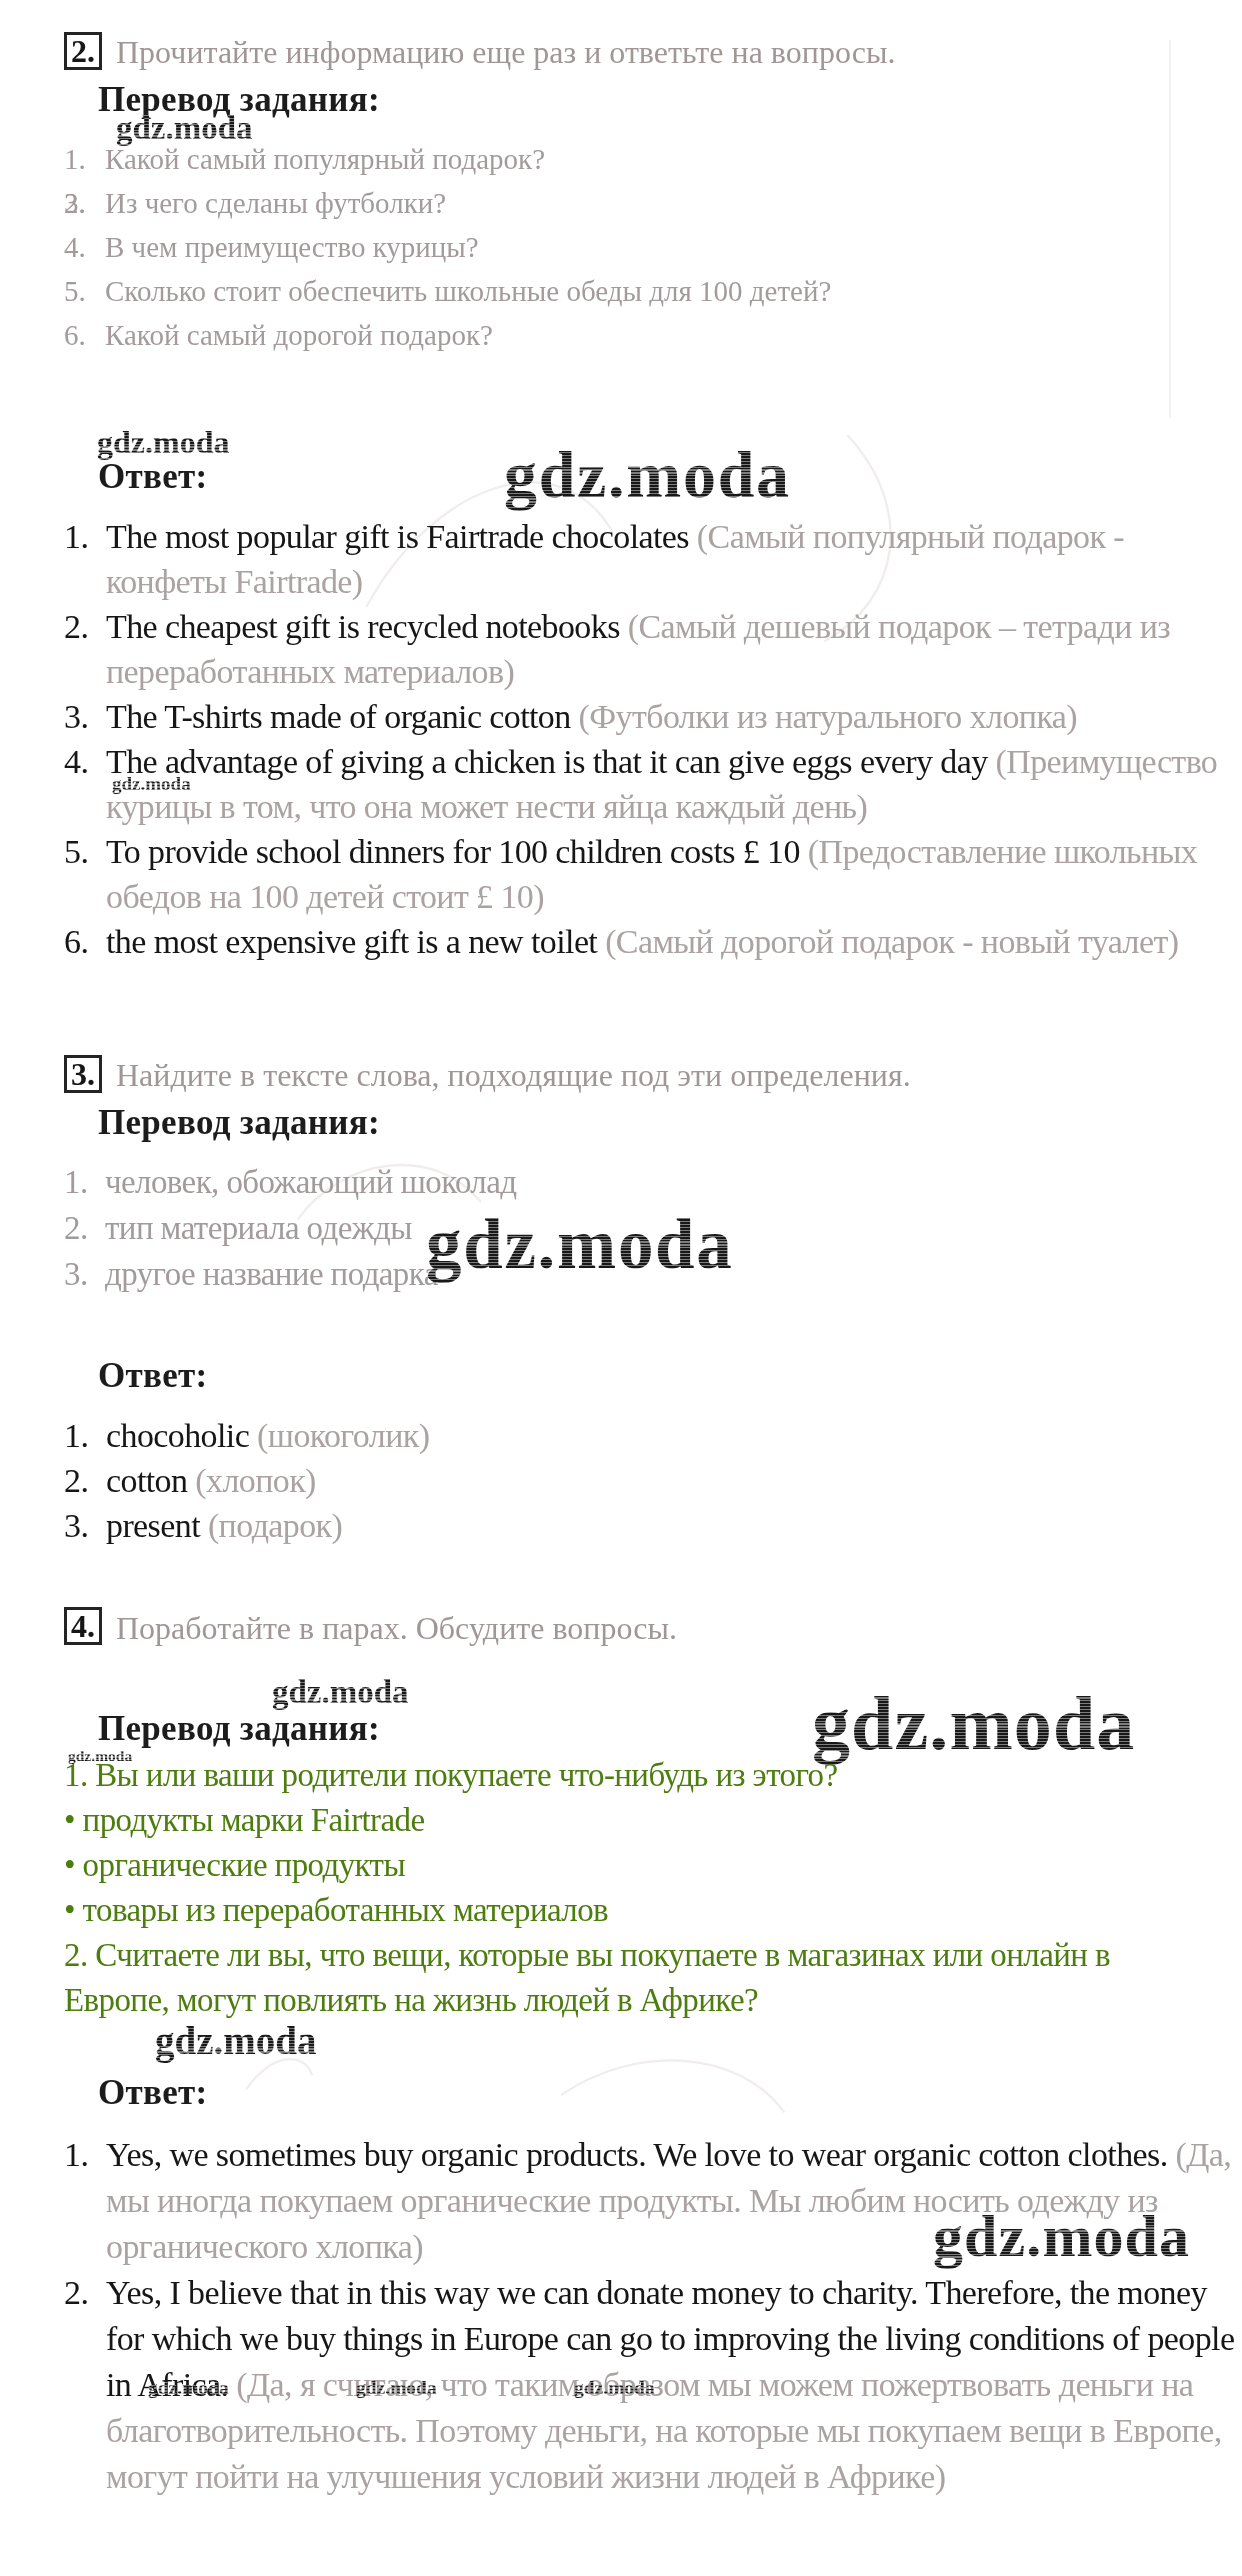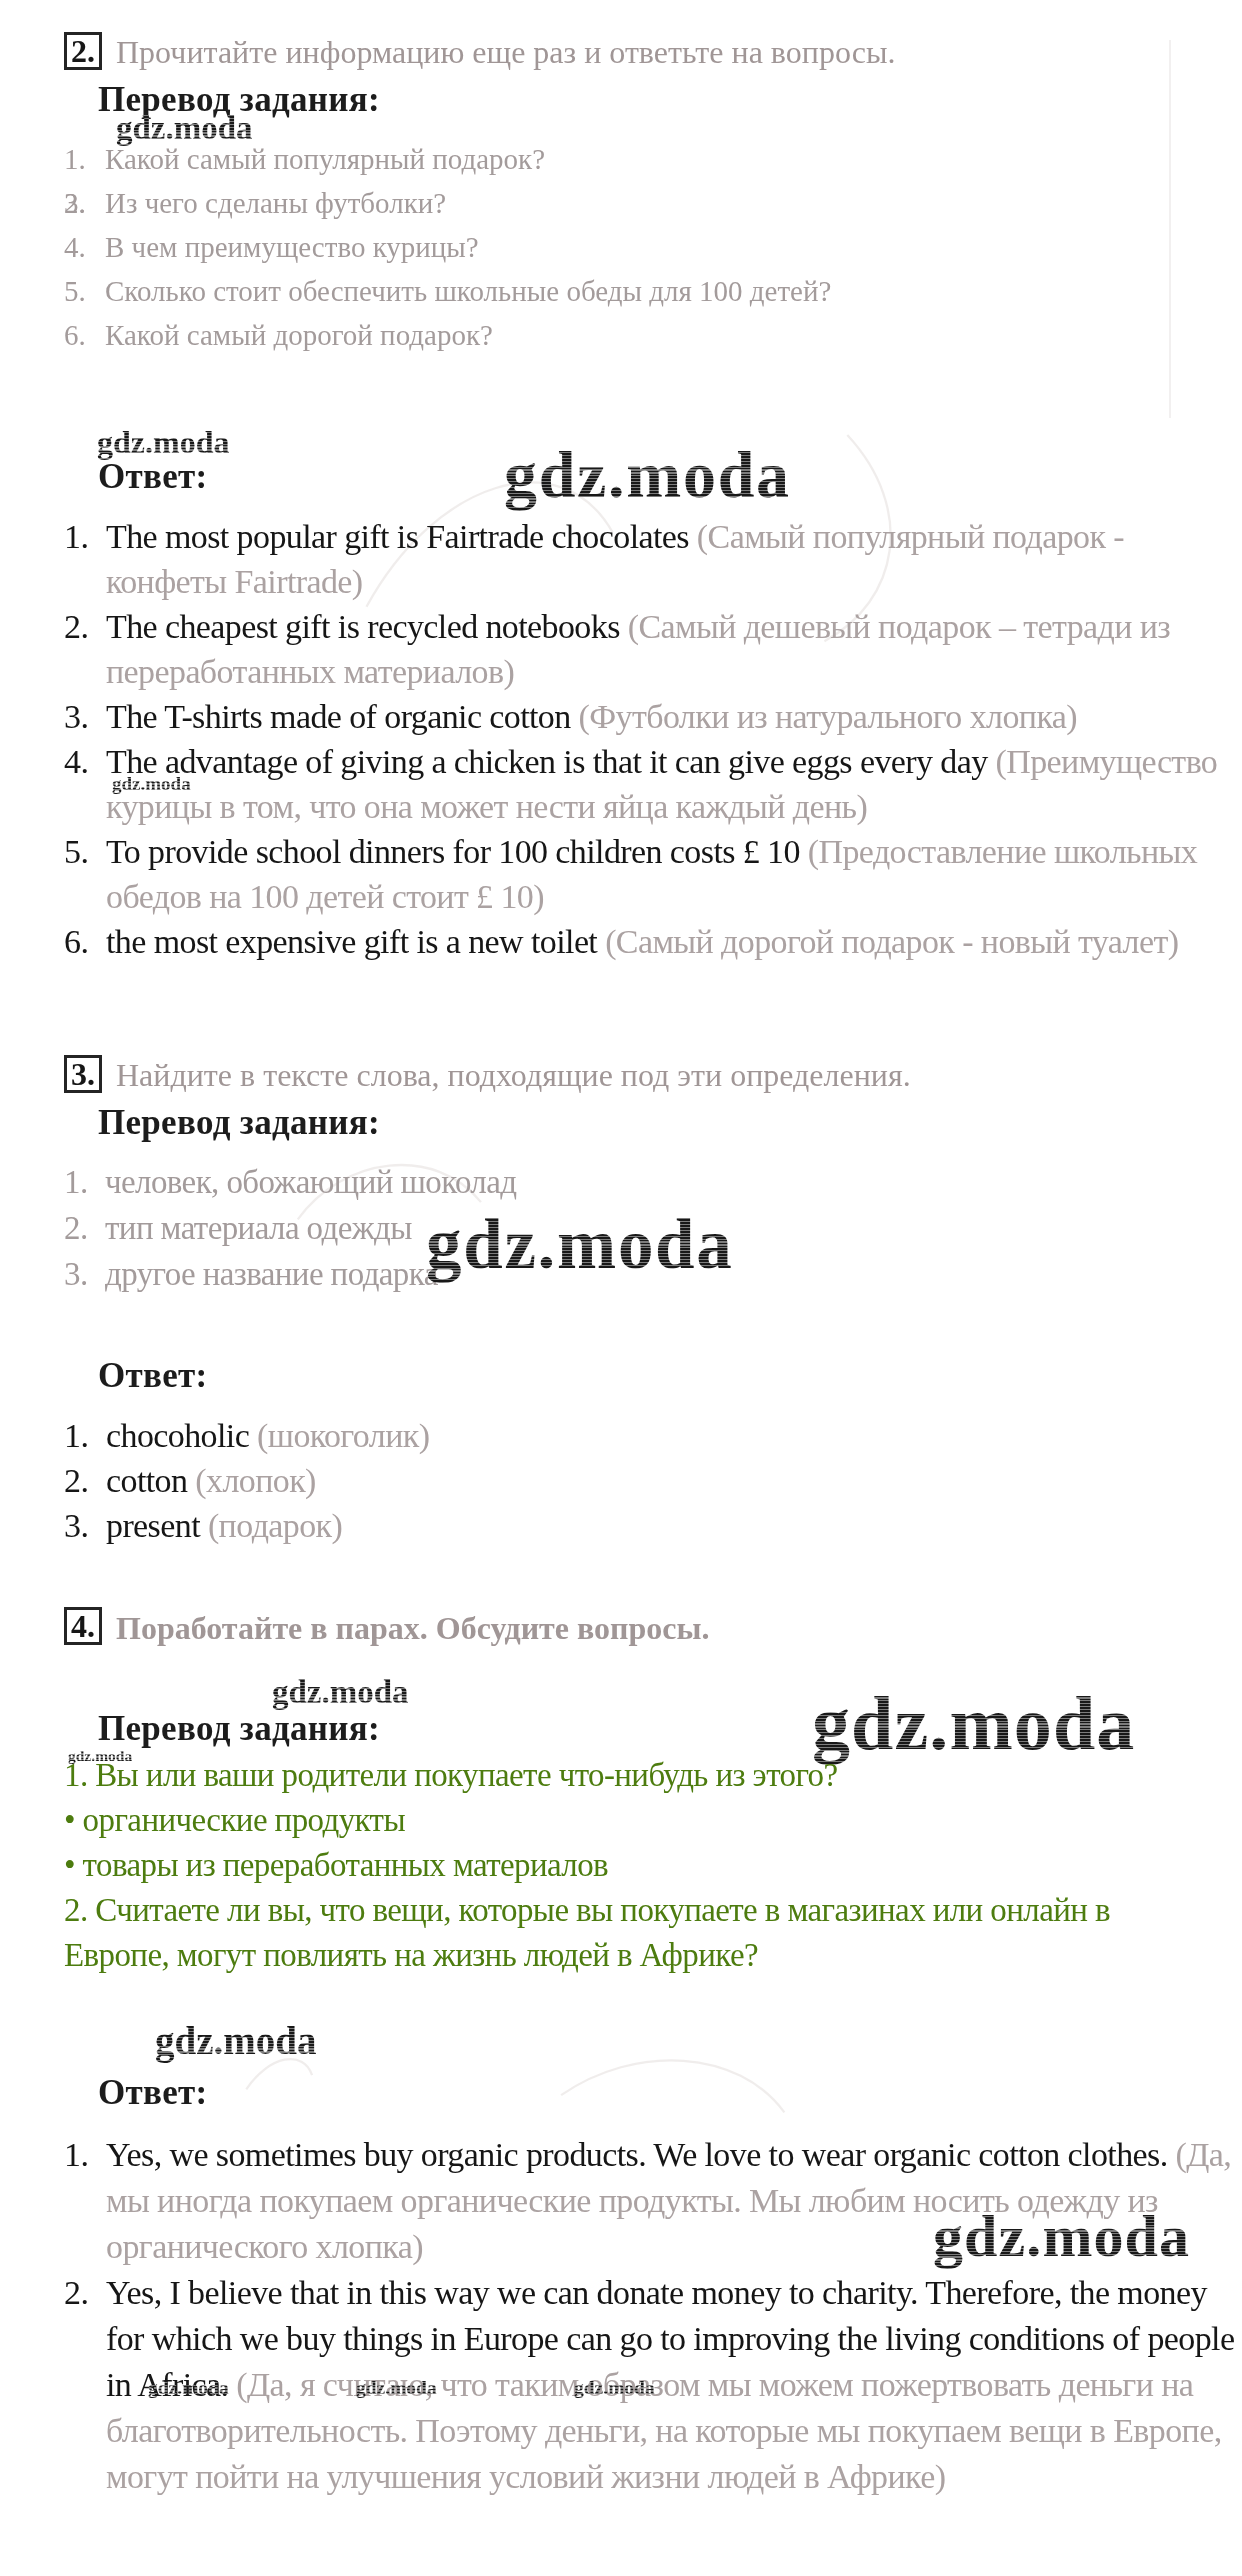--- a/index.html
+++ b/index.html
@@ -17,21 +17,21 @@
     font-weight:bold;font-size:32px;color:#161616;
   }
   #box2{left:64px;top:32px;}
   #box3{left:64px;top:1055px;}
   #box4{left:64px;top:1607px;}
 
   
   .instr{position:absolute;font-size:32px;color:#a09696;white-space:nowrap;text-align:center;}
   #instr2{left:116px;top:34px;}
   #instr3{left:116px;top:1057px;}
-  #instr4{left:116px;top:1610px;font-weight:bold;}
+  #instr4{left:116px;top:1610px;}
 
   
   .hlabel{position:absolute;font-size:35px;font-weight:bold;color:#1c1c1c;white-space:nowrap;letter-spacing:0.3px;margin-left:36px;}
   #pz2{left:62px;top:80px;}
   #pz3{left:62px;top:1103px;}
   #pz4{left:62px;top:1709px;}
   #otvet2{left:62px;top:457px;}
   #otvet3{left:62px;top:1356px;}
   #otvet4{left:62px;top:2073px;}
 
@@ -155,20 +155,21 @@
     <span>4.</span>
   </div>
   <div class="instr" id="instr4">Поработайте в парах. Обсудите вопросы.</div>
   <div class="wm" id="wm-m1">gdz.moda</div>
   <div class="hlabel" id="pz4">Перевод задания:</div>
   <div class="wm" id="wm-b3">gdz.moda</div>
   <div class="wm" id="wm-t2">gdz.moda</div>
 
   <div class="qblock" id="qblock4">
     <div class="qline">1. Вы или ваши родители покупаете что-нибудь из этого?</div>
+    <div class="qline">• продукты марки Fairtrade</div>
     <div class="qline">• органические продукты</div>
     <div class="qline">• товары из переработанных материалов</div>
     <div class="qline">2. Считаете ли вы, что вещи, которые вы покупаете в магазинах или онлайн в Европе, могут повлиять на жизнь людей в Африке?</div>
   </div>
 
   <div class="wm" id="wm-m2">gdz.moda</div>
   <div class="hlabel" id="otvet4">Ответ:</div>
   <div class="wm" id="wm-b4">gdz.moda</div>
 
   <ol class="alist" id="alist4">

